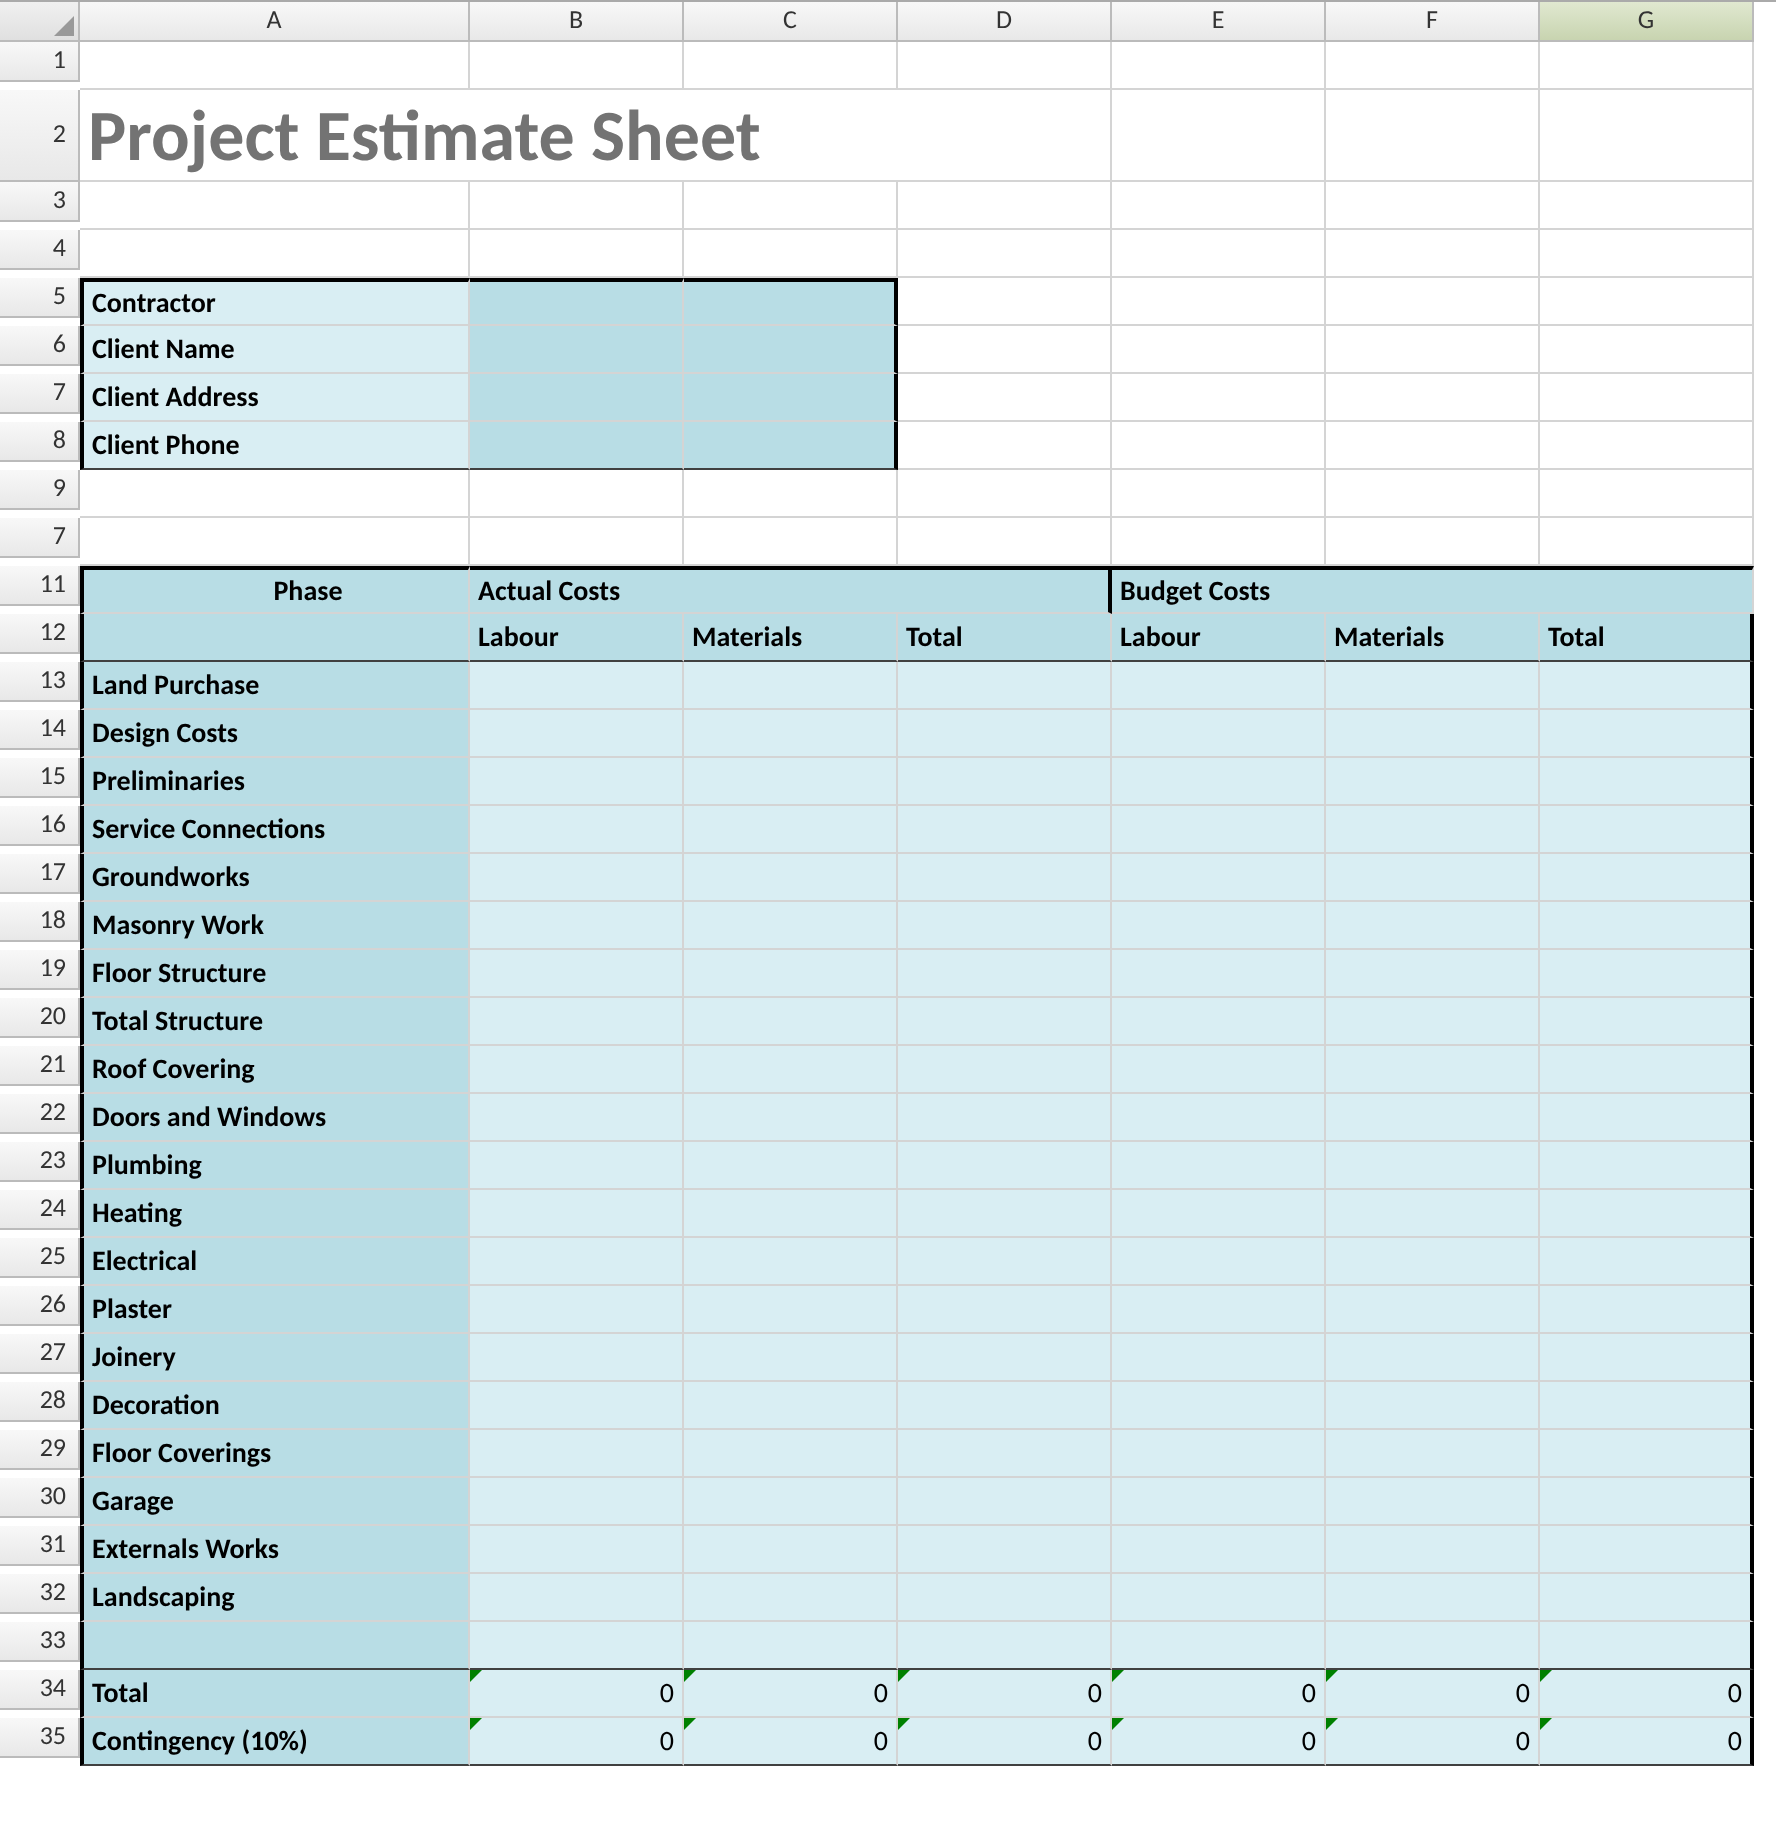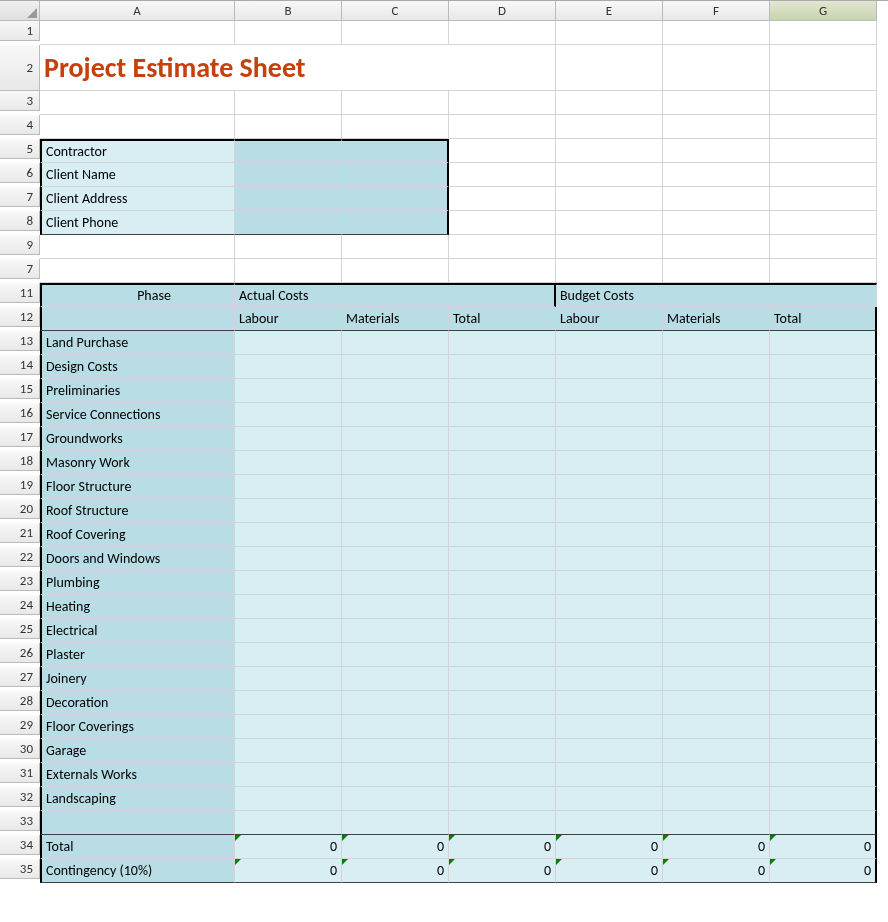--- a/index.html
+++ b/index.html
@@ -48,31 +48,31 @@
   border-bottom: 1px solid #d4d4d4;
   height: 24px;
   padding: 2px 4px;
   display: flex;
   align-items: center;
   overflow: hidden;
   white-space: nowrap;
 }
 .r2 { height: 46px; }
 .title {
-  font-size: 28px;
+  font-size: 36px;
   font-weight: 700;
-  color: #c2410c;
+  color: #737373;
 }
 .b-l { border-left: 2px solid #000; }
 .b-r { border-right: 2px solid #000; }
 .b-t { border-top: 2px solid #000; }
 .b-b { border-bottom: 1px solid #404040; }
 .bg1 { background: #d9eef3; } 
 .bg2 { background: #b8dde5; } 
-.bold { font-weight: 400; }
+.bold { font-weight: 700; }
 .center { justify-content: center; padding-left: 36px; }
 .right { justify-content: flex-end; }
 .totcell { position: relative; }
 .totcell::before {
   content: "";
   position: absolute;
   top: 0; left: 0;
   border-style: solid;
   border-width: 6px 6px 0 0;
   border-color: #008000 transparent transparent transparent;
@@ -229,21 +229,21 @@
     <div class="cell bg1 b-r"></div>
     <div class="rcell">19</div>
     <div class="cell bg2 bold b-l">Floor Structure</div>
     <div class="cell bg1"></div>
     <div class="cell bg1"></div>
     <div class="cell bg1"></div>
     <div class="cell bg1"></div>
     <div class="cell bg1"></div>
     <div class="cell bg1 b-r"></div>
     <div class="rcell">20</div>
-    <div class="cell bg2 bold b-l">Roof Structure</div>
+    <div class="cell bg2 bold b-l">Total Structure</div>
     <div class="cell bg1"></div>
     <div class="cell bg1"></div>
     <div class="cell bg1"></div>
     <div class="cell bg1"></div>
     <div class="cell bg1"></div>
     <div class="cell bg1 b-r"></div>
     <div class="rcell">21</div>
     <div class="cell bg2 bold b-l">Roof Covering</div>
     <div class="cell bg1"></div>
     <div class="cell bg1"></div>

